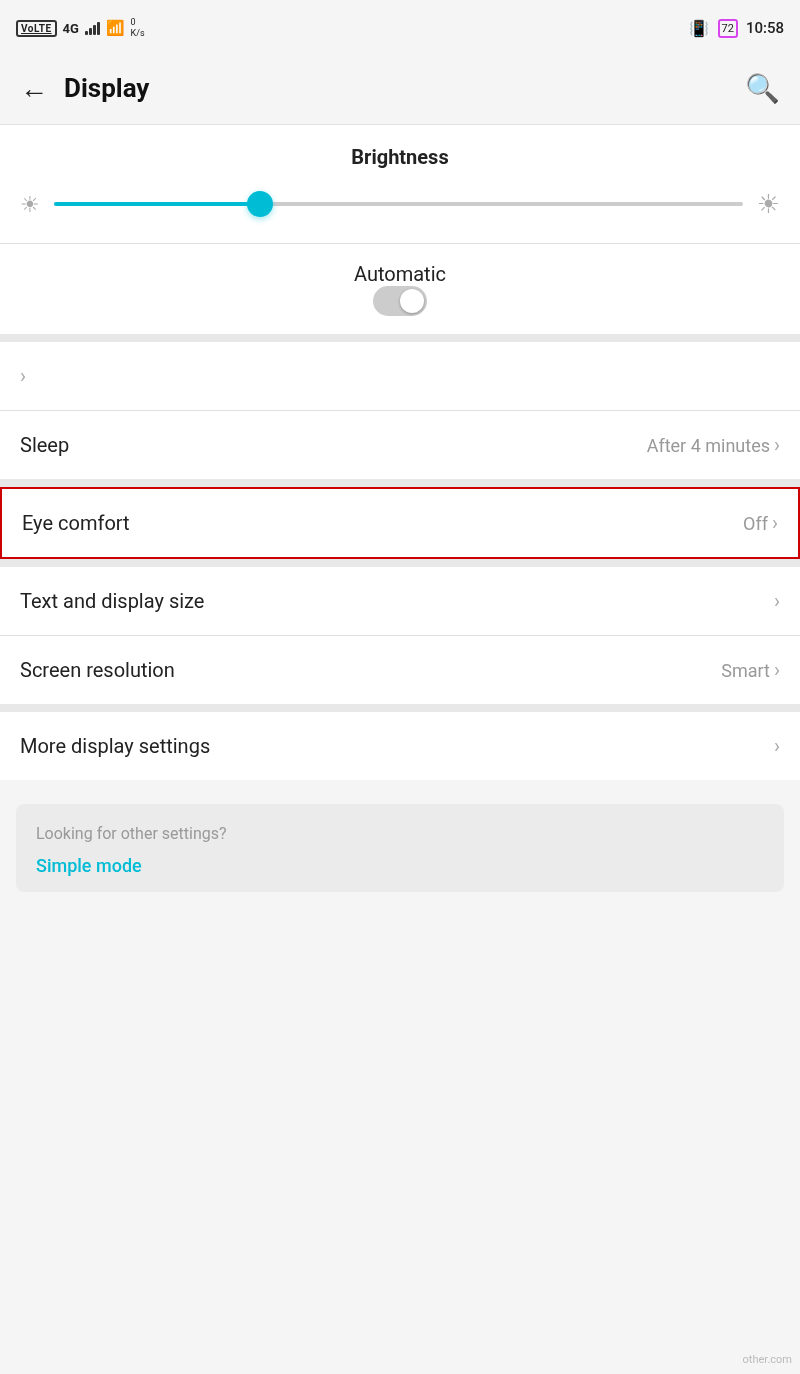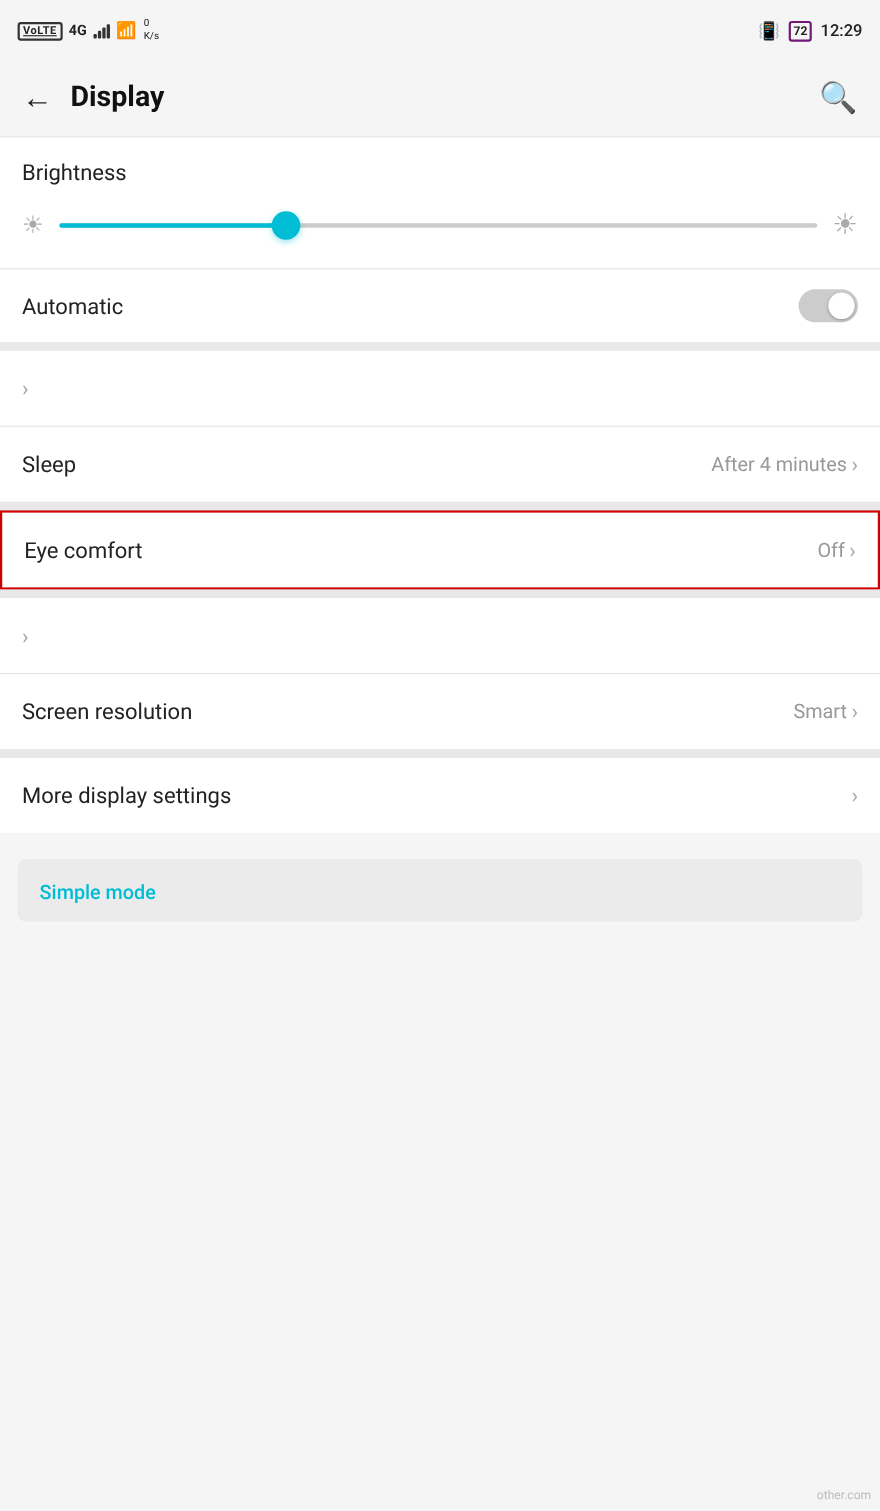--- a/index.html
+++ b/index.html
@@ -66,25 +66,25 @@
       font-weight: 400;
     }
     .battery-container {
       display: flex;
       align-items: center;
       gap: 3px;
     }
     .battery-icon {
       display: inline-flex;
       align-items: center;
-      border: 2px solid #701a75;
+      border: 2px solid #d946ef;
       border-radius: 3px;
       padding: 1px 2px;
       font-size: 11px;
-      font-weight: 700;
+      font-weight: 400;
       position: relative;
       gap: 2px;
     }
     .vibrate-icon {
       font-size: 16px;
     }
     .time {
       font-size: 15px;
       font-weight: 500;
     }
@@ -132,23 +132,24 @@
       background: #e8e8e8;
     }
 
     
     .brightness-section {
       background: #fff;
       padding: 20px 20px 24px 20px;
     }
     .brightness-label {
       font-size: 20px;
-      font-weight: 400;
+      font-weight: 700;
       color: #222;
       margin-bottom: 20px;
+      text-align: center;
     }
     .slider-row {
       display: flex;
       align-items: center;
       gap: 14px;
     }
     .sun-icon-sm {
       font-size: 22px;
       color: #aaa;
     }
@@ -186,20 +187,21 @@
     }
 
     
     .automatic-row {
       background: #fff;
       display: flex;
       align-items: center;
       justify-content: space-between;
       padding: 18px 20px;
       margin-top: 0;
+      flex-direction: column;
     }
     .automatic-label {
       font-size: 20px;
       font-weight: 400;
       color: #222;
     }
     .toggle {
       width: 54px;
       height: 30px;
       background: #ccc;
@@ -303,21 +305,21 @@
       <span>K/s</span>
     </div>
   </div>
   <div class="status-right">
     <span class="vibrate-icon">📳</span>
     <div class="battery-container">
       <span class="battery-icon">
         <span>72</span>
       </span>
     </div>
-    <span class="time">12:29</span>
+    <span class="time">10:58</span>
   </div>
 </div>
 
 <div class="header">
   <div class="header-left">
     <span class="back-arrow">←</span>
     <span class="header-title">Display</span>
   </div>
   <span class="search-icon">🔍</span>
 </div>
@@ -375,20 +377,21 @@
     <span class="list-item-value">Off</span>
     <span class="chevron">›</span>
   </div>
 </div>
 
 <div class="section-divider"></div>
 
 <div class="list-section">
 
   <div class="list-item">
+    <span class="list-item-label">Text and display size</span>
     <div class="list-item-right">
       <span class="chevron">›</span>
     </div>
   </div>
 
   <div class="divider"></div>
 
   <div class="list-item">
     <span class="list-item-label">Screen resolution</span>
     <div class="list-item-right">
@@ -404,16 +407,17 @@
 <div class="list-section">
   <div class="list-item">
     <span class="list-item-label">More display settings</span>
     <div class="list-item-right">
       <span class="chevron">›</span>
     </div>
   </div>
 </div>
 
 <div class="bottom-card">
+  <div class="bottom-card-title">Looking for other settings?</div>
   <span class="simple-mode-link">Simple mode</span>
 </div>
 
 <div class="watermark">other.com</div>
 
 </body></html>

